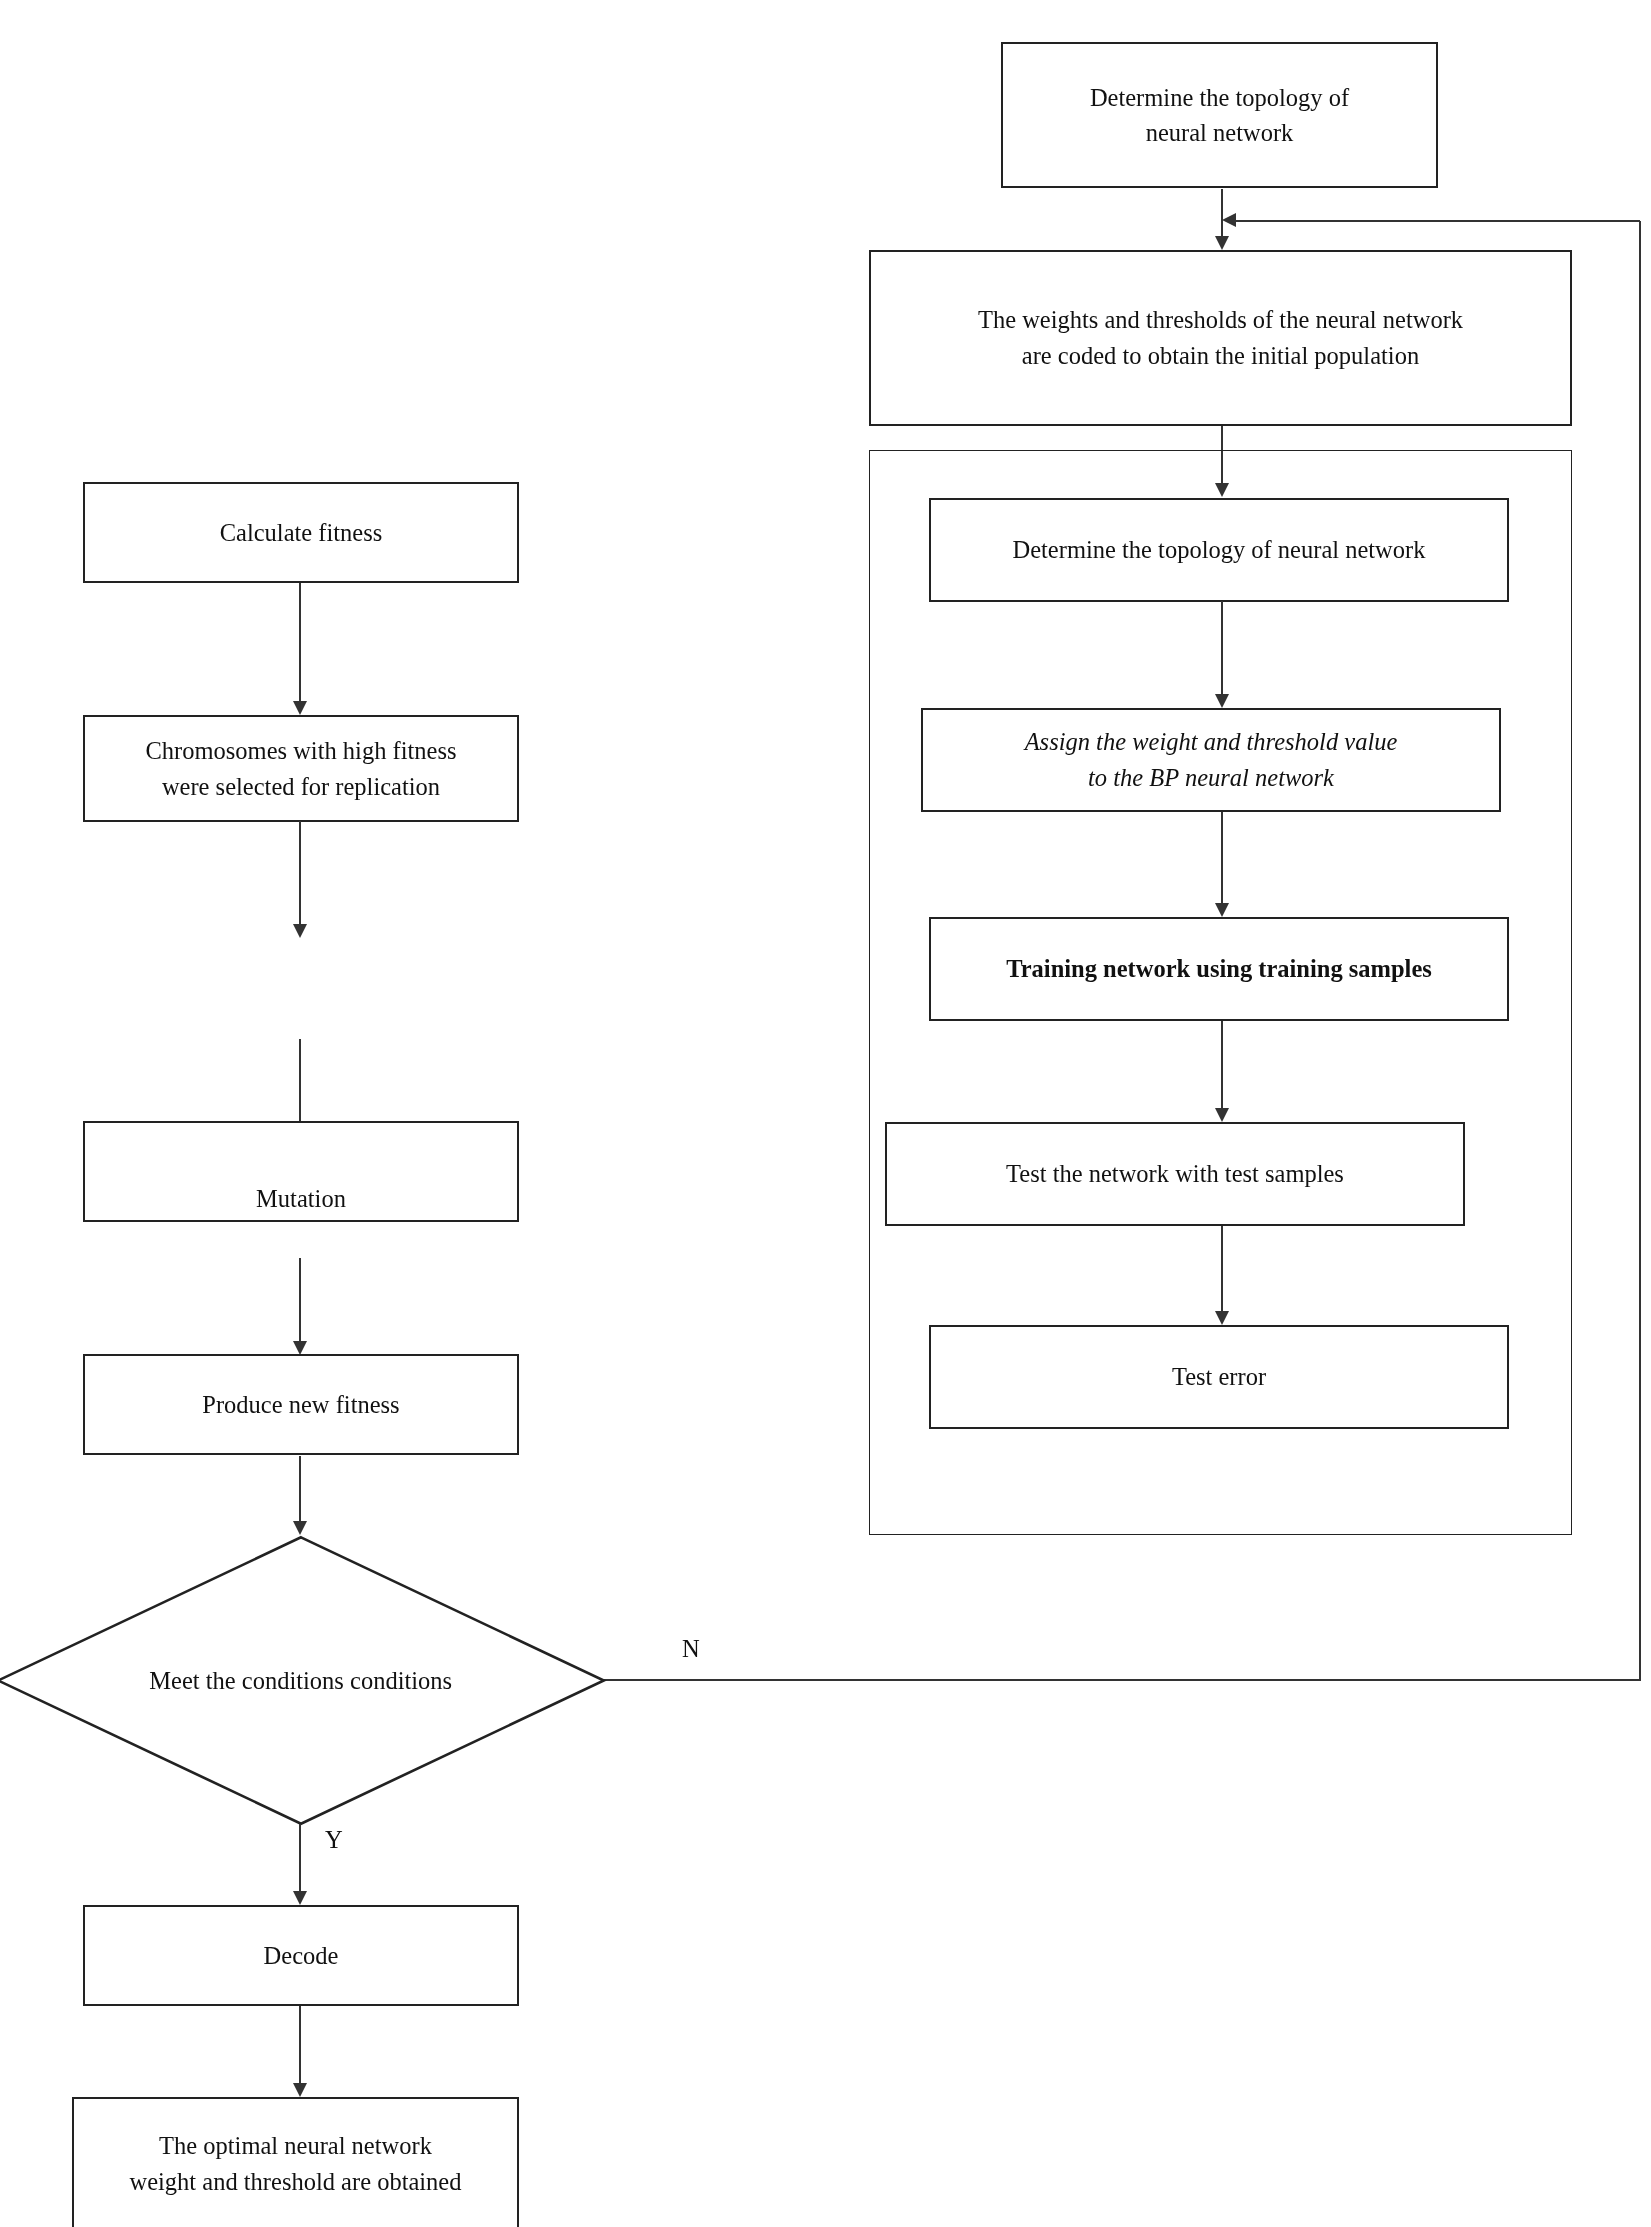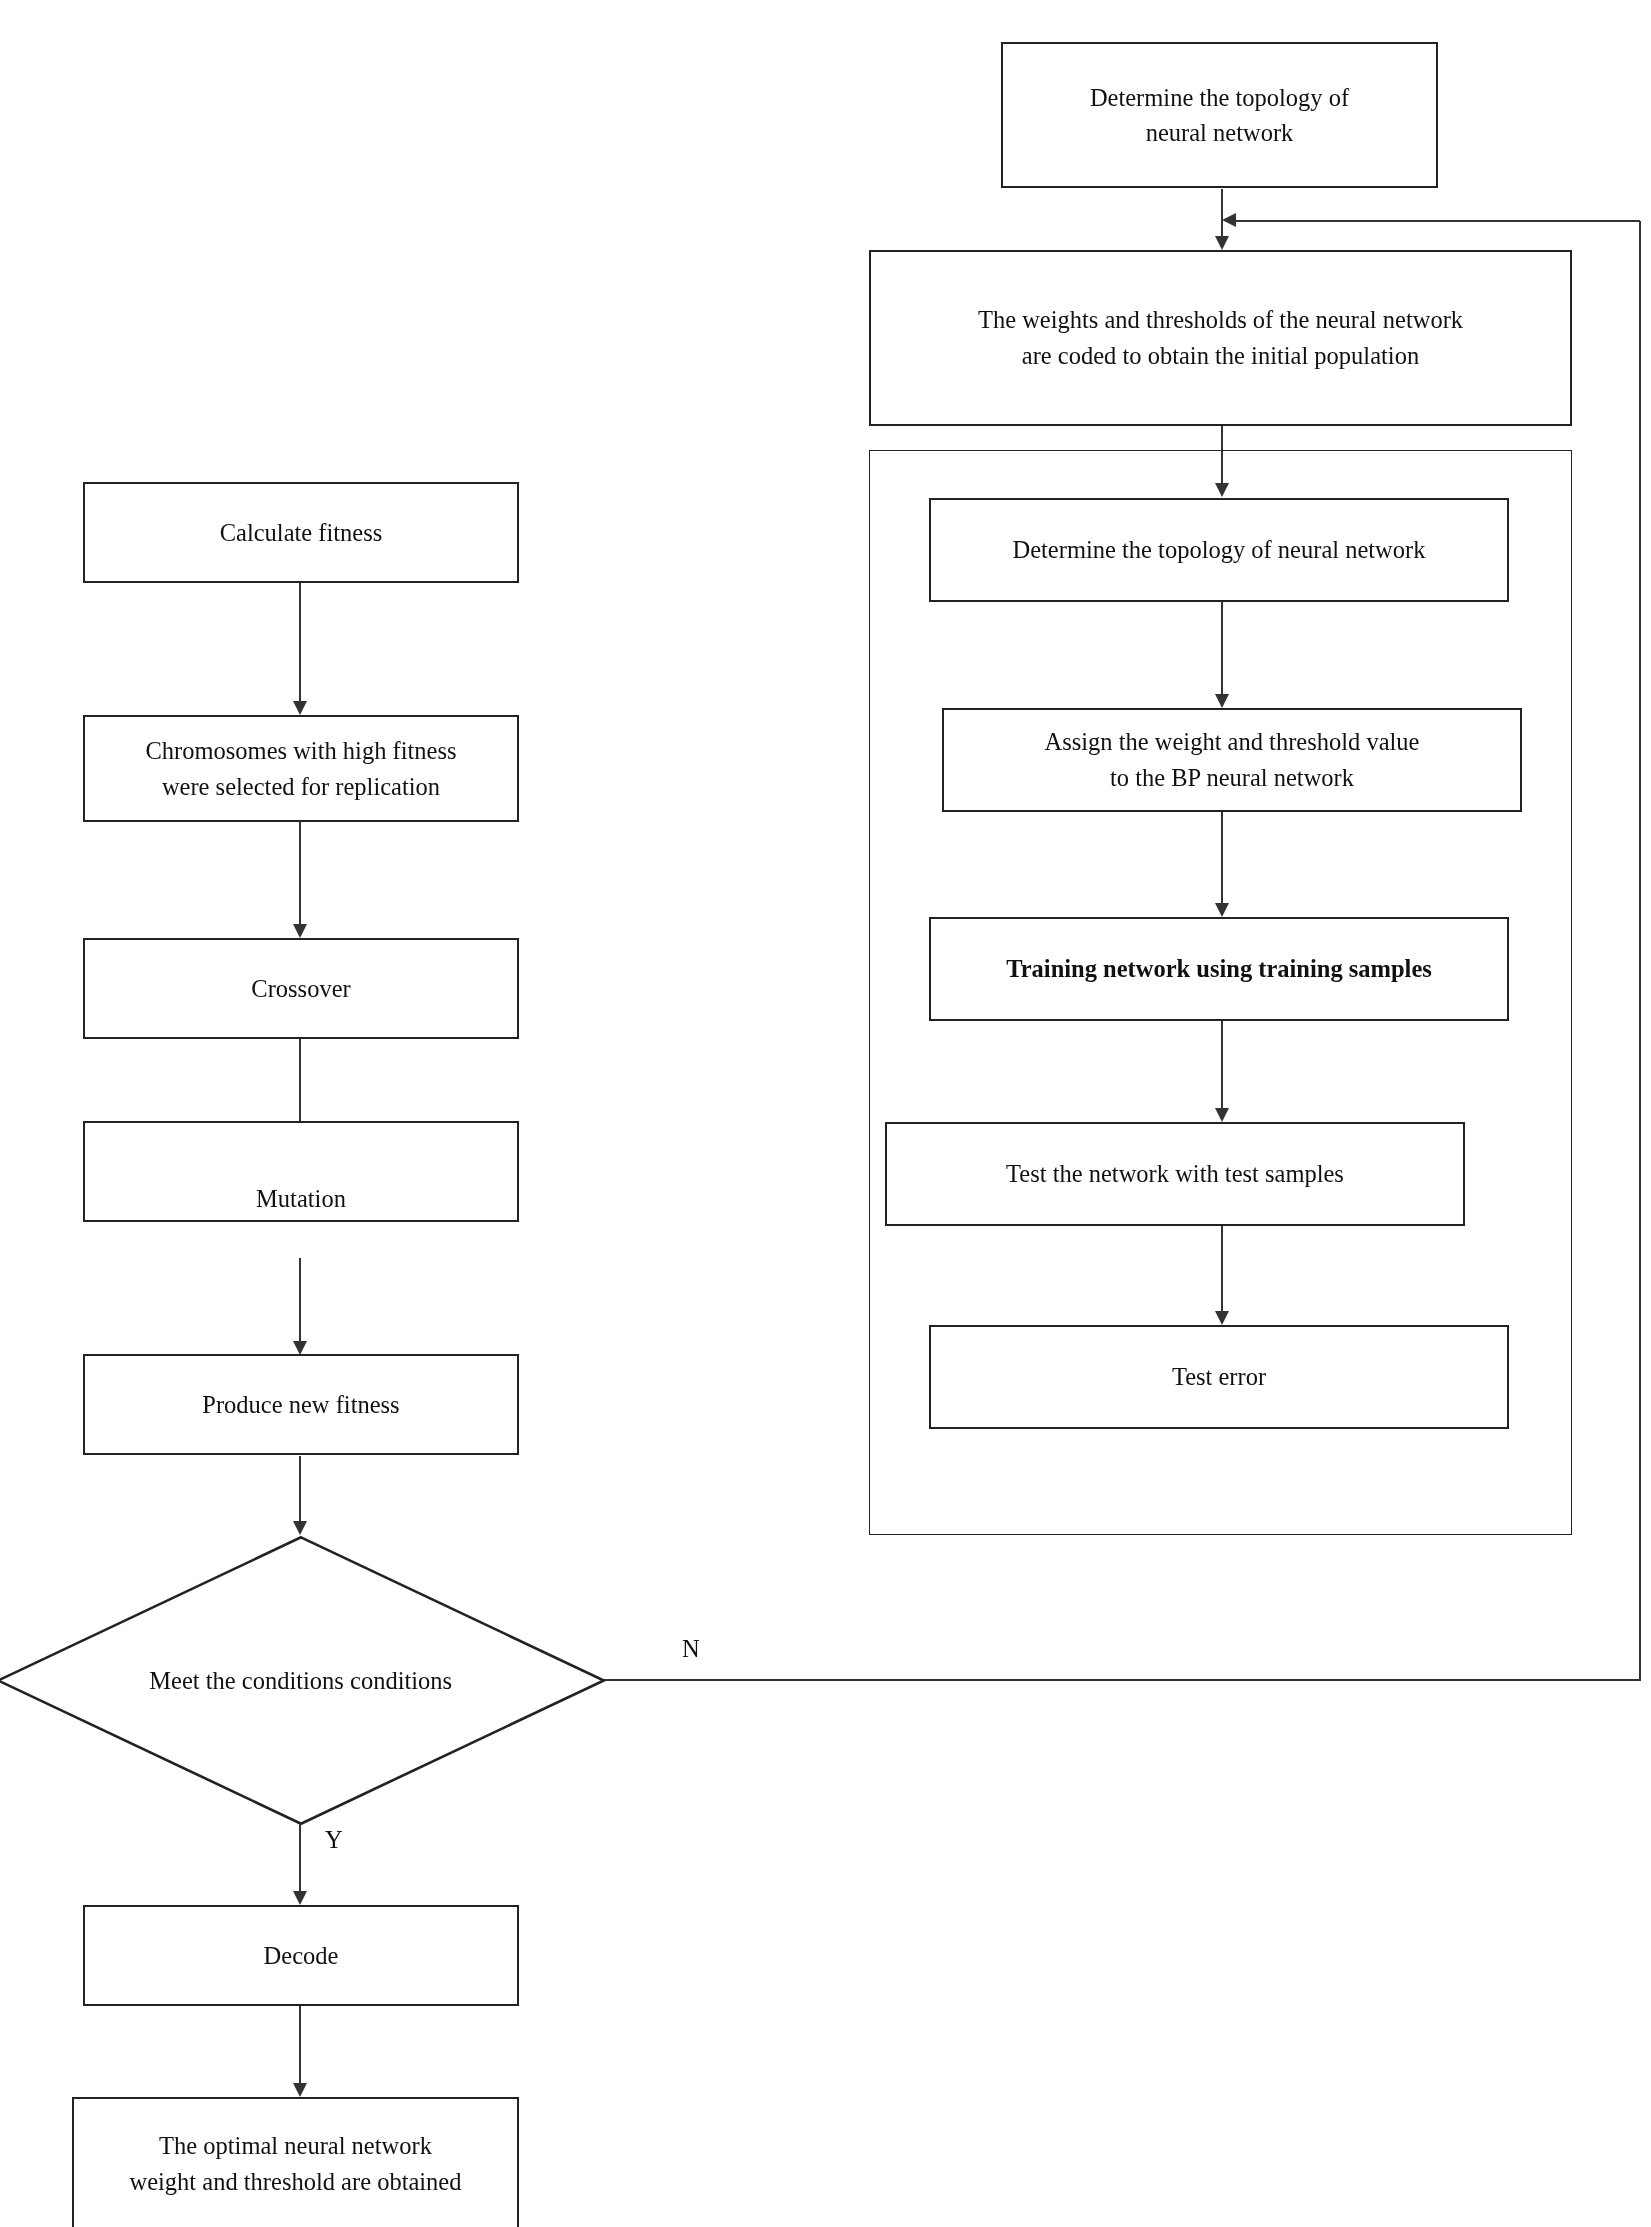--- a/index.html
+++ b/index.html
@@ -74,21 +74,21 @@
 
   <div class="group-box" style="left:869px;top:413px;width:703px;height:1085px;"></div>
 
   <div class="node" style="left:929px;top:461px;width:580px;height:104px;">
     <span style="white-space:pre-line;">Determine the topology of neural network</span>
   </div>
 
   <div class="edge edge-v" style="left:1221px;top:564px;width:2.1px;height:93px;"></div>
   <div class="arrow-down" style="left:1215px;top:657px;"></div>
 
-  <div class="node" style="left:942px;top:671px;width:580px;height:104px;">
+  <div class="node" style="left:921px;top:671px;width:580px;height:104px;font-style:italic;">
     <span style="white-space:pre-line;">Assign the weight and threshold value
 to the BP neural network</span>
   </div>
 
   <div class="edge edge-v" style="left:1221px;top:775px;width:2.1px;height:91px;"></div>
   <div class="arrow-down" style="left:1215px;top:866px;"></div>
 
   <div class="node" style="left:929px;top:880px;width:580px;height:104px;">
     <span style="white-space:pre-line;font-weight:bold;">Training network using training samples</span>
   </div>
@@ -123,23 +123,20 @@
   <div class="arrow-down" style="left:293px;top:664px;"></div>
 
   <div class="node" style="left:83px;top:678px;width:436px;height:107px;">
     <span style="white-space:pre-line;">Chromosomes with high fitness
 were selected for replication</span>
   </div>
 
   <div class="edge edge-v" style="left:299px;top:784px;width:2.1px;height:103px;"></div>
   <div class="arrow-down" style="left:293px;top:887px;"></div>
 
-  <div class="node" style="left:83px;top:901px;width:436px;height:101px;">
-    <span style="white-space:pre-line;">Crossover</span>
-  </div>
 
   <div class="edge edge-v" style="left:299px;top:1002px;width:2.1px;height:104px;"></div>
   <div class="arrow-down" style="left:293px;top:1106px;"></div>
 
   <div class="node" style="left:83px;top:1084px;width:436px;height:101px;align-items:flex-end;">
     <span style="white-space:pre-line;">Mutation</span>
   </div>
 
   <div class="edge edge-v" style="left:299px;top:1221px;width:2.1px;height:83px;"></div>
   <div class="arrow-down" style="left:293px;top:1304px;"></div>

